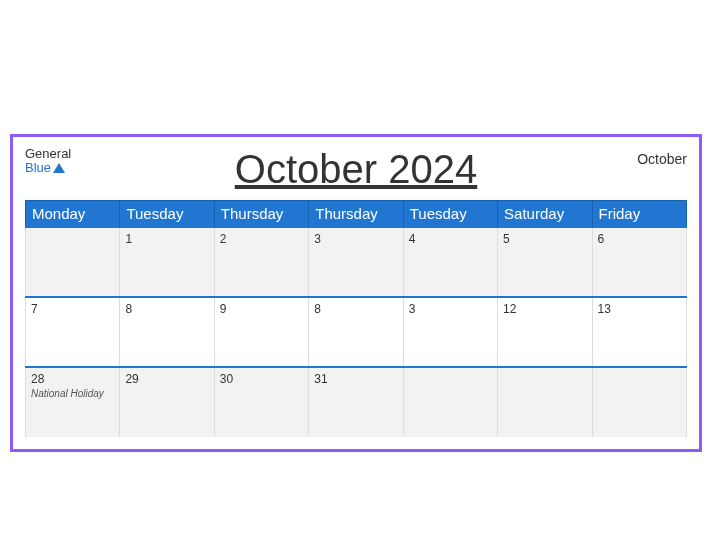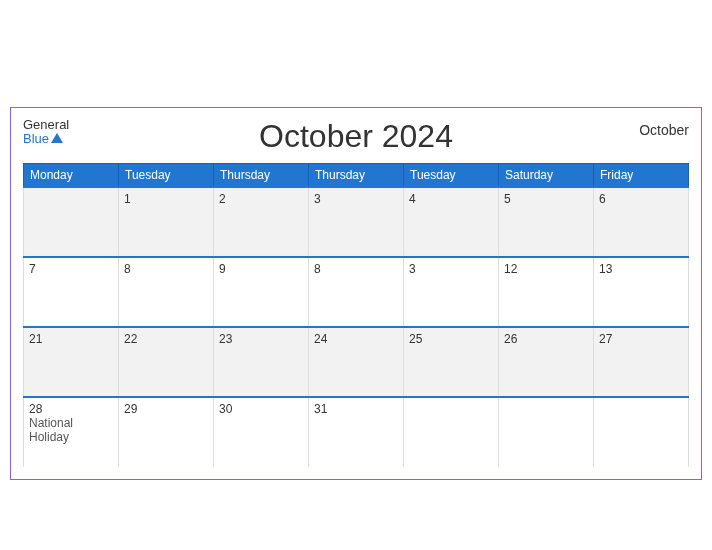--- a/index.html
+++ b/index.html
@@ -8,21 +8,21 @@
       background: #fff;
       width: 712px;
       height: 550px;
       display: flex;
       align-items: center;
       justify-content: center;
     }
     .calendar-container {
       width: 692px;
       background: #fff;
-      border: 1px solid #8b5cf6;
+      border: 3px solid #8b5cf6;
       padding: 10px 12px 12px 12px;
       margin-top: 36px;
     }
     .header {
       display: flex;
       align-items: center;
       justify-content: center;
       position: relative;
       margin-bottom: 8px;
     }
@@ -56,35 +56,36 @@
       margin-bottom: 1px;
     }
     .country {
       position: absolute;
       right: 0;
       top: 4px;
       font-size: 14px;
       color: #333;
     }
     .month-title {
-      font-size: 32px;
+      font-size: 40px;
       font-weight: normal;
       color: #333;
       text-align: center;
+      text-decoration: underline;
     }
     .calendar-table {
       width: 100%;
       border-collapse: collapse;
     }
     .calendar-table thead tr {
       background-color: #2176d2;
     }
     .calendar-table thead th {
       color: #fff;
-      font-size: 12px;
+      font-size: 15px;
       font-weight: normal;
       padding: 4px 6px;
       text-align: left;
       border: 1px solid #1a60b0;
     }
     .calendar-table tbody tr {
       height: 70px;
       vertical-align: top;
     }
     .calendar-table tbody tr:nth-child(odd) {
@@ -102,23 +103,24 @@
       font-size: 12px;
       color: #333;
       vertical-align: top;
       width: calc(100% / 7);
     }
     .day-num {
       font-size: 12px;
       display: block;
     }
     .day-event {
-      font-size: 12px;
+      font-size: 10px;
       color: #555;
       margin-top: 2px;
+      font-style: italic;
     }
   </style>
 </head>
 <body>
 
 <div class="calendar-container">
   <div class="header">
     <div class="logo">
       <span class="logo-general">General</span>
       <span class="logo-blue">
@@ -181,43 +183,20 @@
             <span class="day-num">3</span>
           </td>
           <td>
             <span class="day-num">12</span>
           </td>
           <td>
             <span class="day-num">13</span>
           </td>
         </tr>
         <tr>
-          <td>
-            <span class="day-num">21</span>
-          </td>
-          <td>
-            <span class="day-num">22</span>
-          </td>
-          <td>
-            <span class="day-num">23</span>
-          </td>
-          <td>
-            <span class="day-num">24</span>
-          </td>
-          <td>
-            <span class="day-num">25</span>
-          </td>
-          <td>
-            <span class="day-num">26</span>
-          </td>
-          <td>
-            <span class="day-num">27</span>
-          </td>
-        </tr>
-        <tr>
           <td><span class="day-num">28</span><span class="day-event">National Holiday</span></td>
           <td>
             <span class="day-num">29</span>
           </td>
           <td>
             <span class="day-num">30</span>
           </td>
           <td>
             <span class="day-num">31</span>
           </td>

